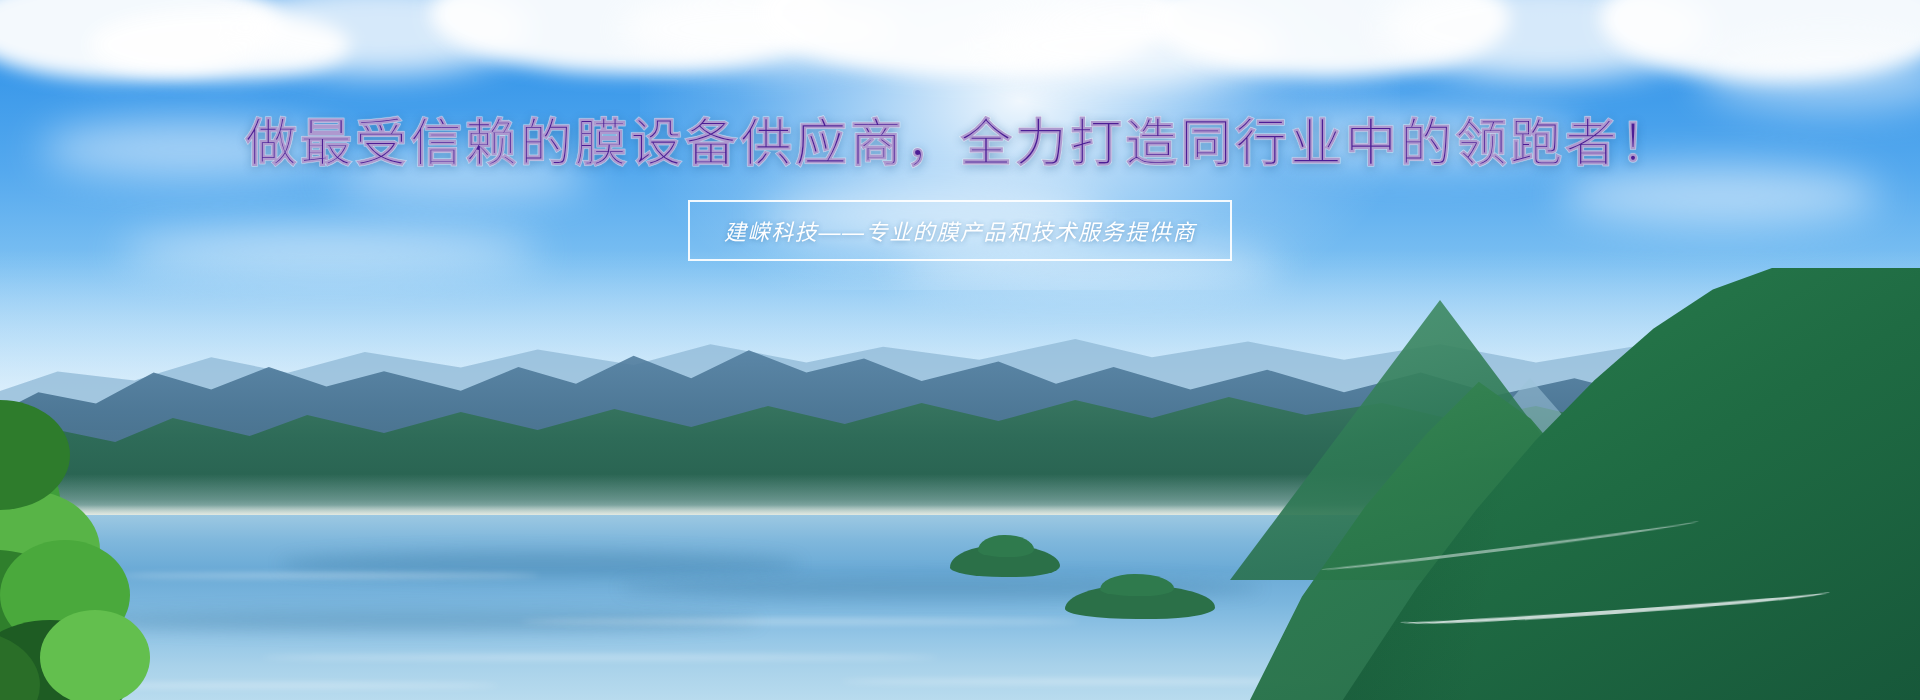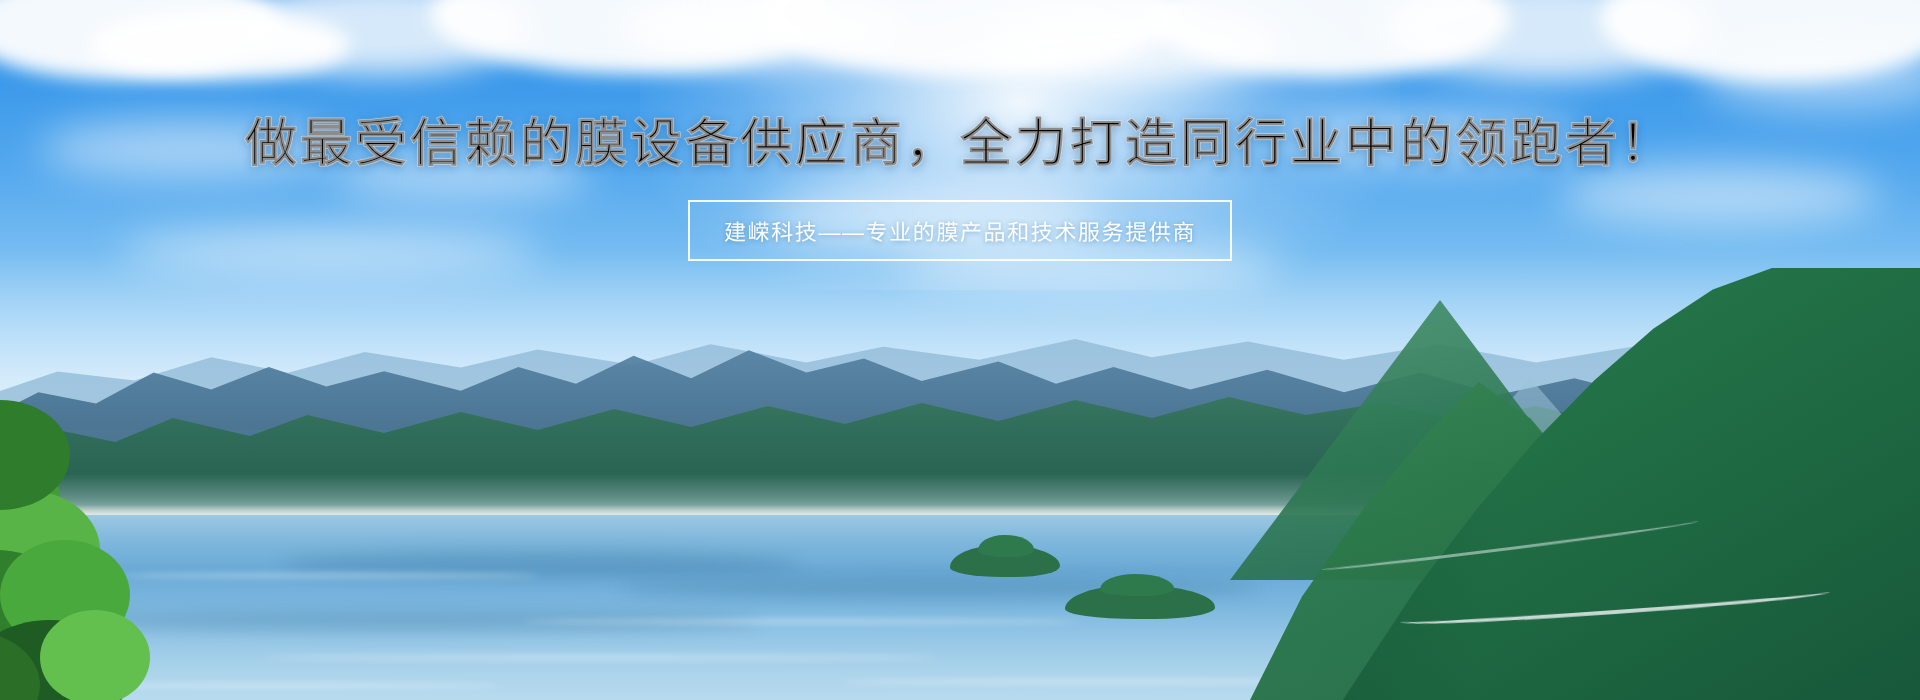--- a/index.html
+++ b/index.html
@@ -152,37 +152,37 @@
   .content {
     position:absolute; left:0; top:0; width:1920px; height:700px;
     text-align:center; z-index:40; pointer-events:none;
   }
   .content > * { pointer-events:auto; }
 
   .headline {
     margin-top:114px;
     font-size:52px;
     font-weight:bold;
-    color:#000000;
+    color:#4c1d95;
     letter-spacing:3px;
     line-height:1.12;
     text-shadow:0 2px 10px rgba(24,90,150,.45), 0 0 2px rgba(255,255,255,.6);
     -webkit-text-stroke:1px rgba(255,255,255,.55);
     white-space:nowrap;
   }
   .subtitle {
     margin-top:26px;
     font-size:25px;
     color:#ffffff;
     letter-spacing:1.4px;
     font-weight:400;
     text-shadow:0 1px 6px rgba(30,95,150,.45);
     white-space:nowrap;
   }
-  .tagline-wrap { margin-top:28px; display:flex; justify-content:center; }
+  .tagline-wrap { margin-top:28px; display:flex; justify-content:center;font-style:italic; }
   .tagline {
     display:inline-block;
     border:2px solid rgba(255,255,255,.92);
     padding:12px 34px 13px;
     font-size:22px;
     color:#ffffff;
     letter-spacing:1.6px;
     text-shadow:0 1px 5px rgba(30,95,150,.45);
     white-space:nowrap;
     background:rgba(255,255,255,0.04);

